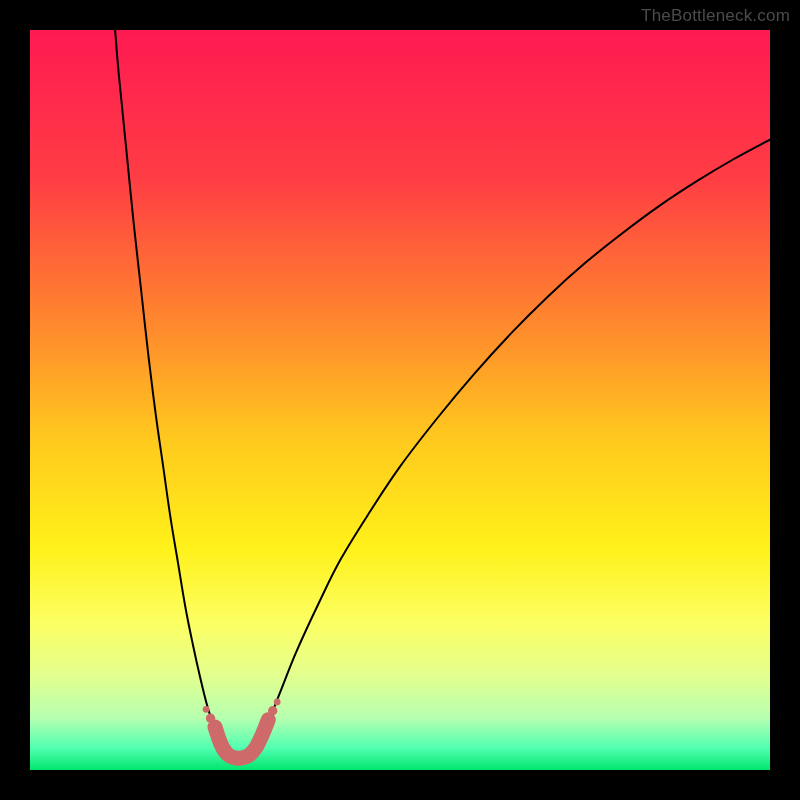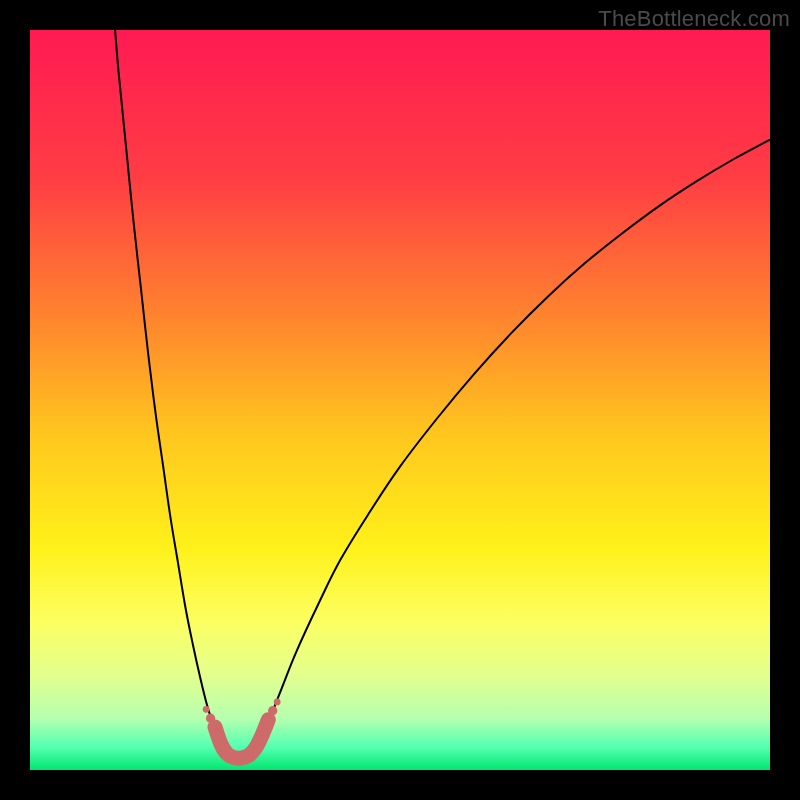--- a/index.html
+++ b/index.html
@@ -23,21 +23,21 @@
     top: 30px;
     width: 740px;
     height: 740px;
     overflow: hidden;
   }
   .watermark {
     position: absolute;
     top: 6px;
     right: 10px;
     color: #4b4b4b;
-    font-size: 22px;
+    font-size: 17px;
     letter-spacing: 0.2px;
     font-weight: 400;
     user-select: none;
   }
   svg { display: block; }
 </style>
 </head>
 <body>
 
 <div class="frame">

